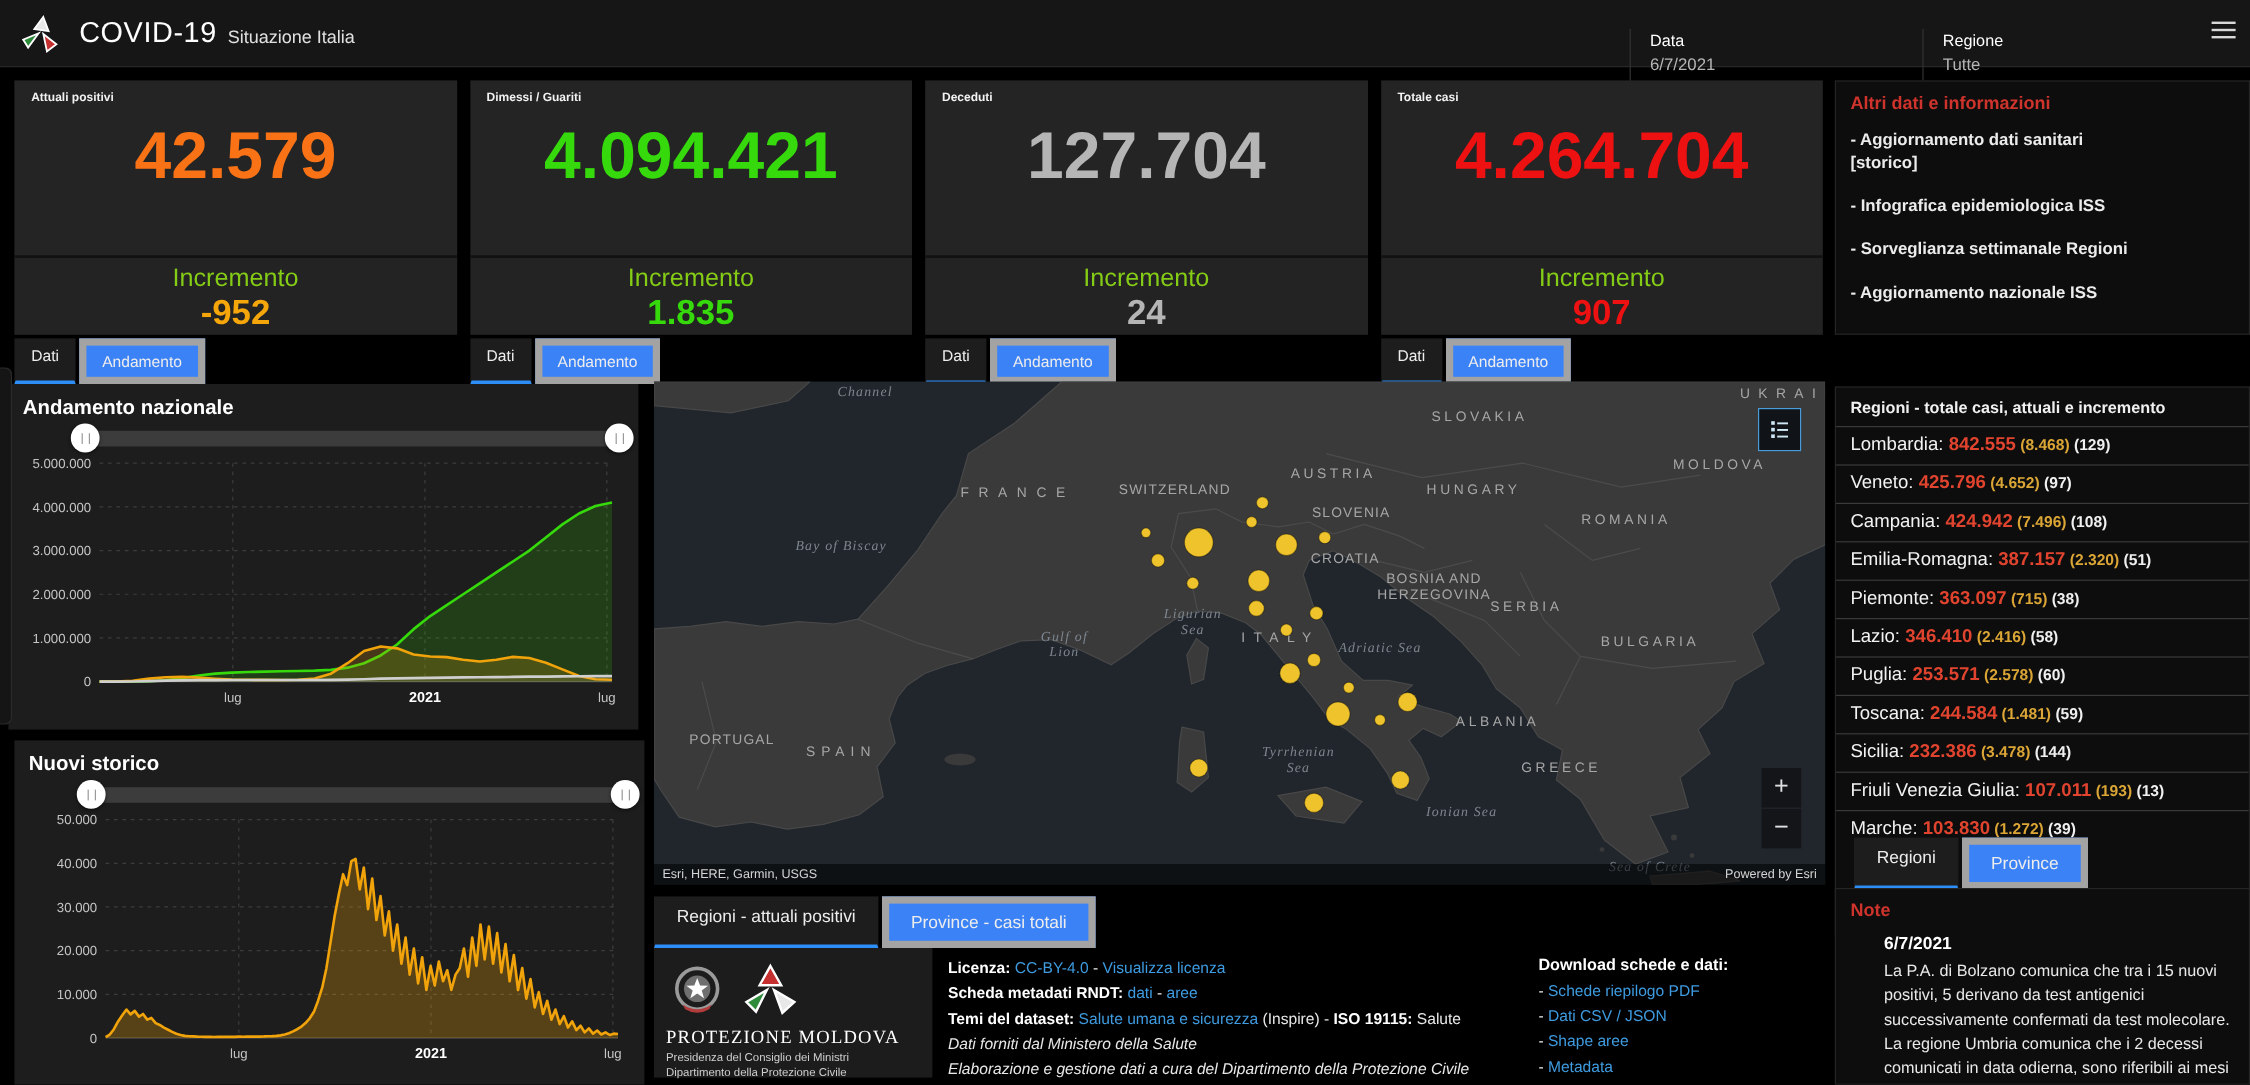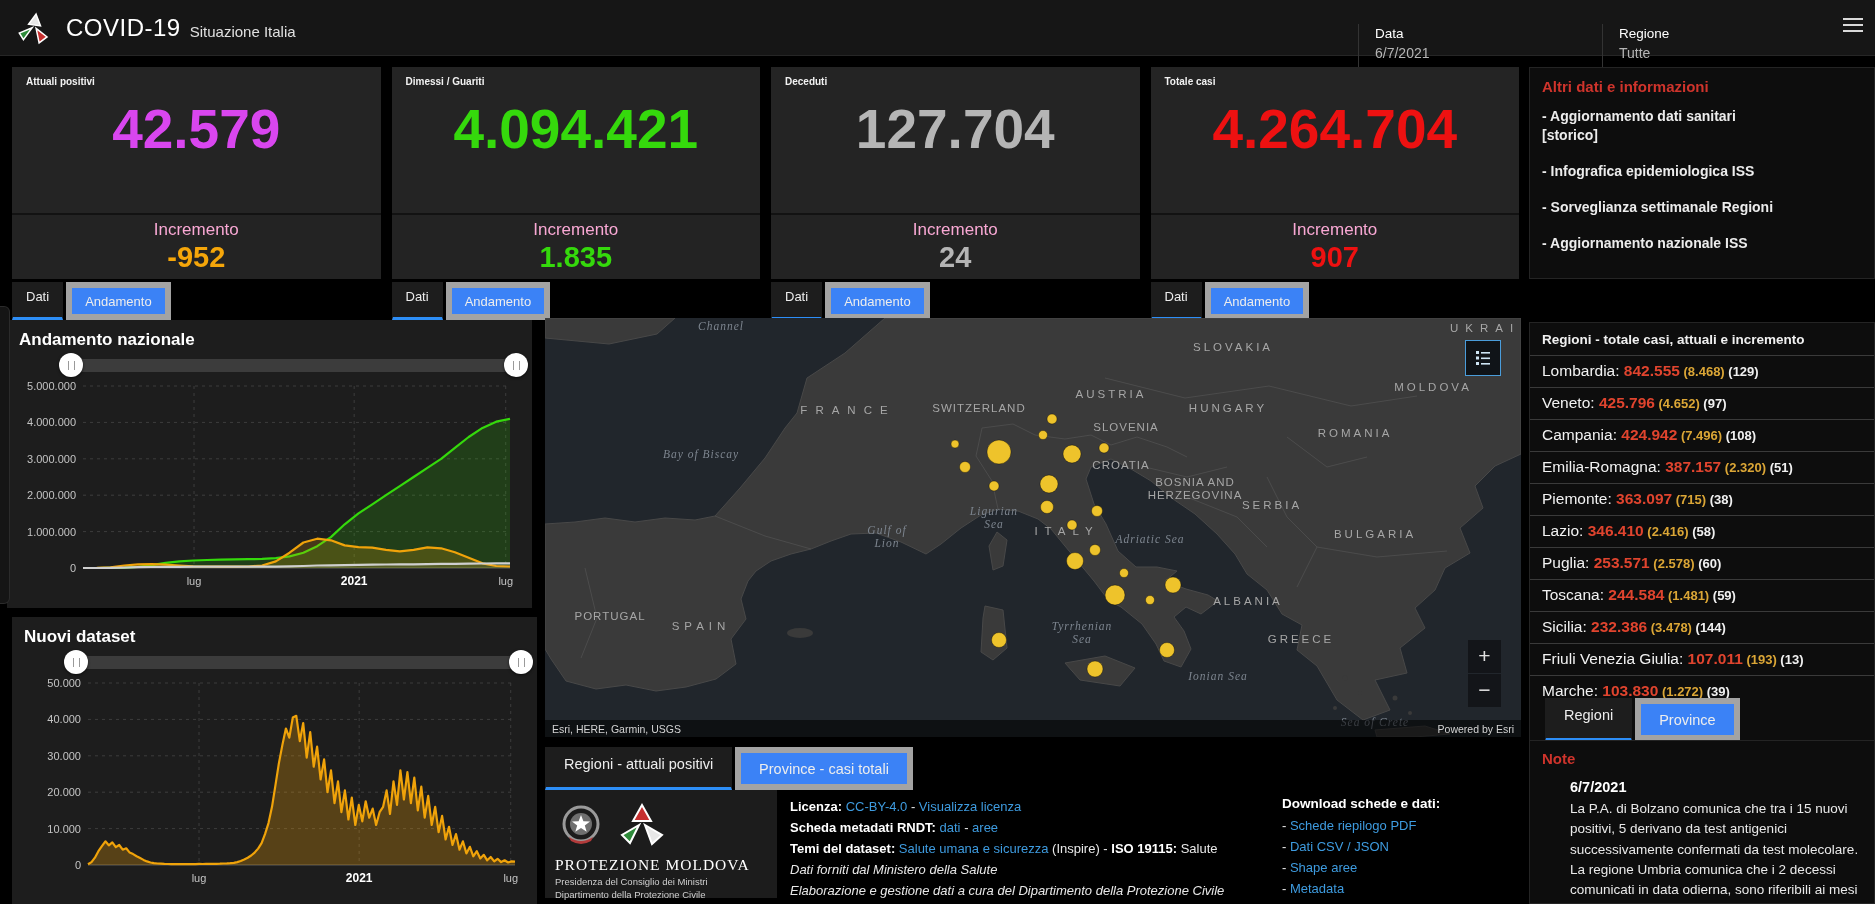--- a/index.html
+++ b/index.html
@@ -20,21 +20,21 @@
   #hamburger{position:absolute;right:12px;top:18px;width:20px;height:16px;cursor:pointer;}
   #hamburger span{display:block;height:2px;background:#d9d9d9;margin-bottom:4px;}
 
   
   #cards{left:12px;top:67px;width:1507px;display:flex;gap:11px;}
   .card{flex:1;}
   .card-top{background:#242424;height:146px;padding:9px 14px 0 14px;box-sizing:border-box;}
   .card-title{font-size:10px;font-weight:700;color:#f2f2f2;}
   .card-value{text-align:center;font-size:55px;font-weight:700;margin-top:10px;letter-spacing:0;}
   .card-bottom{background:#232323;border-top:2px solid #121212;height:64px;text-align:center;}
-  .card-inc-label{font-size:17px;color:#f9a8d4;padding-top:5px;}
+  .card-inc-label{font-size:21px;color:#84cc16;padding-top:5px;}
   .card-inc-value{font-size:29px;font-weight:700;margin-top:1px;}
   .tabs{display:flex;gap:3px;margin-top:3px;}
   .tab{font-size:13px;color:#ededed;padding:6px 13px 5px 13px;cursor:pointer;background:#3b82f6;
        border:6px solid #a3a3a3;white-space:nowrap;}
   .tab.active{background:#1d1d1d;border:1px solid transparent;border-bottom:3px solid #2d8ef7;padding-bottom:3px;}
   .tabs-lg .tab{font-size:14.5px;padding:8px 18px 7px 18px;}
   .tabs-lg .tab.active{padding-bottom:5px;}
 
   
   .chart-panel{background:#1d1d1d;width:525px;box-sizing:border-box;padding:10px 12px;}
@@ -119,21 +119,21 @@
       <span></span>
       <span></span>
       <span></span>
     </div>
 </div>
 
 <div id="cards" class="abs">
     <div class="card">
       <div class="card-top">
         <div class="card-title">Attuali positivi</div>
-        <div class="card-value" style="color: #d946ef;">42.579</div>
+        <div class="card-value" style="color: #f97316;">42.579</div>
       </div>
       <div class="card-bottom">
         <div class="card-inc-label">Incremento</div>
         <div class="card-inc-value" style="color: rgb(245, 166, 10);">-952</div>
       </div>
       <div class="tabs">
         <div class="tab active">Dati</div>
         <div class="tab">Andamento</div>
       </div>
     </div>
@@ -212,21 +212,21 @@
         <text x="486.73" y="207" text-anchor="middle" class="axis-txt">lug</text>
         <path d="M64.0,190.0 L77.8,190.0 L91.5,189.9 L105.3,189.7 L119.1,188.9 L132.9,187.1 L146.6,184.9 L160.4,183.4 L174.2,182.5 L188.0,182.0 L201.7,181.7 L215.5,181.4 L229.3,181.2 L243.1,180.9 L256.8,180.2 L270.6,178.4 L284.4,174.7 L298.2,168.2 L311.9,159.1 L325.7,146.3 L339.5,135.4 L353.3,126.3 L367.0,117.2 L380.8,108.1 L394.6,99.0 L408.4,89.9 L422.1,80.8 L435.9,69.9 L449.7,59.0 L463.5,49.9 L477.2,43.7 L491.0,40.8 L491,190 L64,190 Z" fill="#35d90c" fill-opacity="0.18" stroke="none"></path>
         <path d="M64.0,190.0 L77.8,190.0 L91.5,189.9 L105.3,189.7 L119.1,188.9 L132.9,187.1 L146.6,184.9 L160.4,183.4 L174.2,182.5 L188.0,182.0 L201.7,181.7 L215.5,181.4 L229.3,181.2 L243.1,180.9 L256.8,180.2 L270.6,178.4 L284.4,174.7 L298.2,168.2 L311.9,159.1 L325.7,146.3 L339.5,135.4 L353.3,126.3 L367.0,117.2 L380.8,108.1 L394.6,99.0 L408.4,89.9 L422.1,80.8 L435.9,69.9 L449.7,59.0 L463.5,49.9 L477.2,43.7 L491.0,40.8" fill="none" stroke="#35d90c" stroke-width="2.2" stroke-linejoin="round"></path>
         <path d="M64.0,190.0 L77.8,189.9 L91.5,189.3 L105.3,187.5 L119.1,186.4 L132.9,186.1 L146.6,186.7 L160.4,187.6 L174.2,188.3 L188.0,188.5 L201.7,188.6 L215.5,188.7 L229.3,188.5 L243.1,187.5 L256.8,183.4 L270.6,174.7 L284.4,164.5 L298.2,160.7 L311.9,162.3 L325.7,167.4 L339.5,169.1 L353.3,169.6 L367.0,171.8 L380.8,173.3 L394.6,171.8 L408.4,169.4 L422.1,170.3 L435.9,174.3 L449.7,179.8 L463.5,185.3 L477.2,188.0 L491.0,188.5 L491,190 L64,190 Z" fill="#f0a30a" fill-opacity="0.2" stroke="none"></path>
         <path d="M64.0,190.0 L77.8,189.9 L91.5,189.3 L105.3,187.5 L119.1,186.4 L132.9,186.1 L146.6,186.7 L160.4,187.6 L174.2,188.3 L188.0,188.5 L201.7,188.6 L215.5,188.7 L229.3,188.5 L243.1,187.5 L256.8,183.4 L270.6,174.7 L284.4,164.5 L298.2,160.7 L311.9,162.3 L325.7,167.4 L339.5,169.1 L353.3,169.6 L367.0,171.8 L380.8,173.3 L394.6,171.8 L408.4,169.4 L422.1,170.3 L435.9,174.3 L449.7,179.8 L463.5,185.3 L477.2,188.0 L491.0,188.5" fill="none" stroke="#f0a30a" stroke-width="2.2" stroke-linejoin="round"></path>
         <path d="M64.0,190.0 L77.8,190.0 L91.5,189.9 L105.3,189.6 L119.1,189.2 L132.9,189.0 L146.6,188.8 L160.4,188.8 L174.2,188.7 L188.0,188.7 L201.7,188.7 L215.5,188.7 L229.3,188.7 L243.1,188.7 L256.8,188.6 L270.6,188.4 L284.4,188.0 L298.2,187.5 L311.9,187.3 L325.7,187.1 L339.5,186.9 L353.3,186.7 L367.0,186.5 L380.8,186.4 L394.6,186.3 L408.4,186.1 L422.1,185.9 L435.9,185.8 L449.7,185.6 L463.5,185.5 L477.2,185.4 L491.0,185.4 L491,190 L64,190 Z" fill="#cfcfcf" fill-opacity="0.08" stroke="none"></path>
         <path d="M64.0,190.0 L77.8,190.0 L91.5,189.9 L105.3,189.6 L119.1,189.2 L132.9,189.0 L146.6,188.8 L160.4,188.8 L174.2,188.7 L188.0,188.7 L201.7,188.7 L215.5,188.7 L229.3,188.7 L243.1,188.7 L256.8,188.6 L270.6,188.4 L284.4,188.0 L298.2,187.5 L311.9,187.3 L325.7,187.1 L339.5,186.9 L353.3,186.7 L367.0,186.5 L380.8,186.4 L394.6,186.3 L408.4,186.1 L422.1,185.9 L435.9,185.8 L449.7,185.6 L463.5,185.5 L477.2,185.4 L491.0,185.4" fill="none" stroke="#cfcfcf" stroke-width="2.2" stroke-linejoin="round"></path>
       </svg></div>
   </div>
 <div id="chart2" class="abs chart-panel">
-  <div class="chart-title">Nuovi dataset</div>
+  <div class="chart-title">Nuovi storico</div>
 <div class="slider">
       <div class="handle hl">
         <span class="grip"></span>
       </div>
       <div class="handle hr">
         <span class="grip"></span>
       </div>
     </div>
     <div class="plot-wrap"><svg width="501" height="212">
         <line x1="64" y1="190" x2="491" y2="190" stroke="#5a5a5a" stroke-width="1" stroke-dasharray="none"></line>

